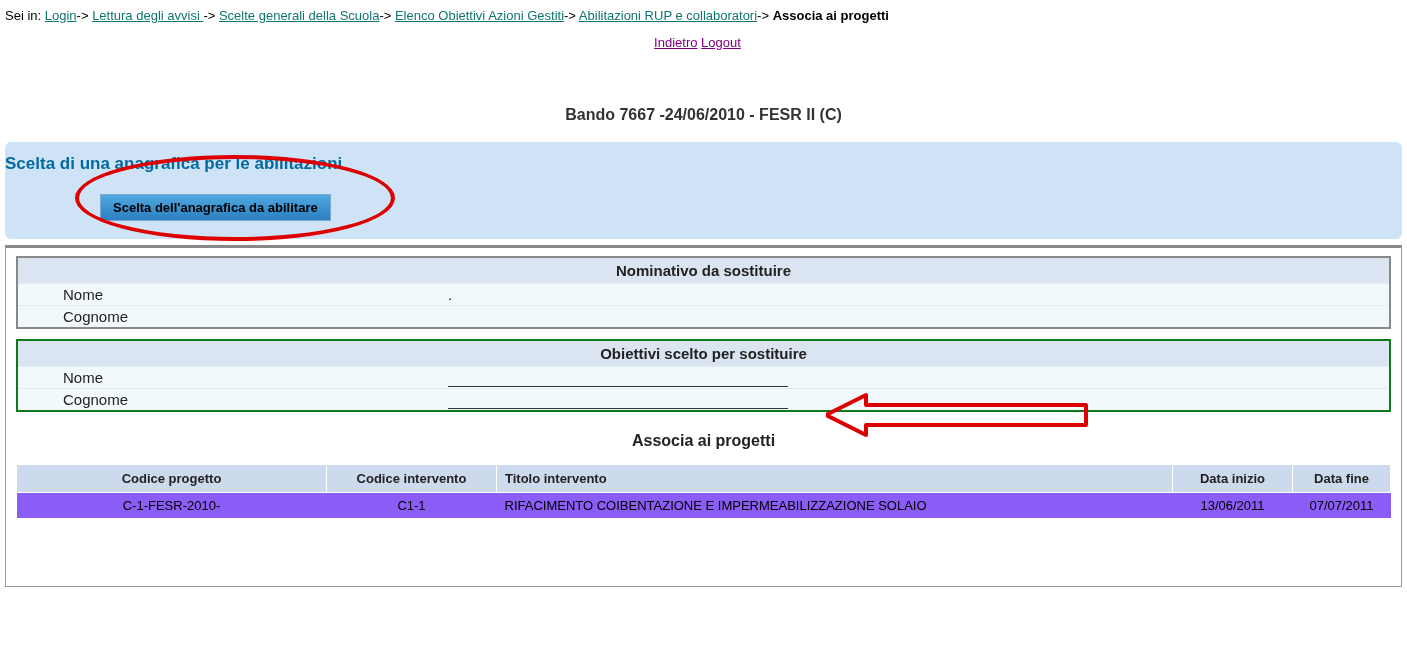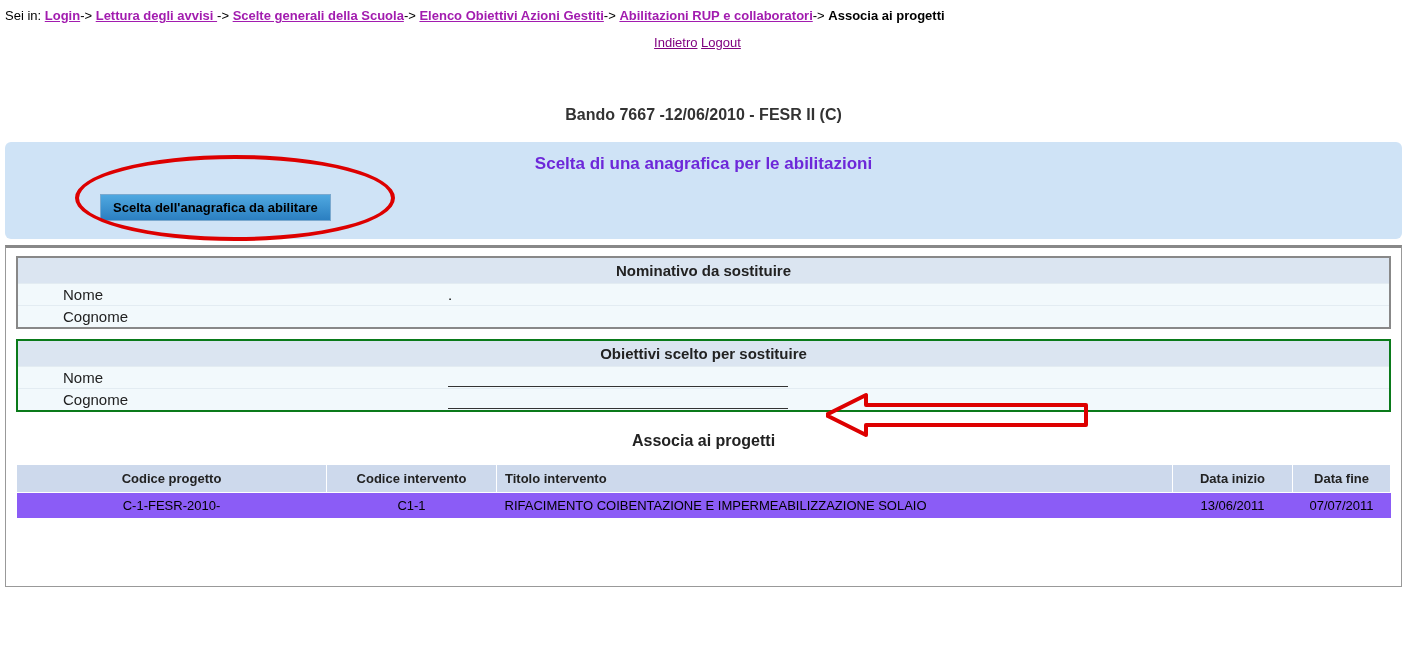--- a/index.html
+++ b/index.html
@@ -8,24 +8,23 @@
       font-size: 13px;
       background: #fff;
       color: #000;
       width: 1407px;
     }
     .breadcrumb {
       padding: 8px 5px;
       font-size: 13px;
     }
     .breadcrumb a {
-      color: #a21caf;
+      color: #0f766e;
       text-decoration: underline;
       cursor: pointer;
-      font-weight: bold;
     }
     .breadcrumb .sep { color: #000; }
     .breadcrumb .current { color: #000; font-weight: bold; }
     .top-links {
       text-align: center;
       padding: 4px 12px 10px 0;
     }
     .top-links a {
       color: #800080;
       text-decoration: underline;
@@ -45,24 +44,23 @@
       color: #333;
       padding: 6px 0 18px 0;
     }
     .section-blue {
       background: #cfe3f6;
       border-radius: 6px;
       padding: 12px 0 14px 0;
       margin-bottom: 6px;
     }
     .section-title {
-      text-align: center;
       font-weight: bold;
       font-size: 17px;
-      color: #6d28d9;
+      color: #0369a1;
       padding-bottom: 16px;
     }
     .btn-row {
       padding: 4px 0 4px 95px;
       position: relative;
     }
     .btn {
       display: inline-block;
       background: linear-gradient(#4fa8e0, #2b7fc1);
       color: #000;
@@ -164,21 +162,21 @@
   <span class="current">Associa ai progetti</span>
 </div>
 
 <div class="top-links">
   <a>Indietro</a>
   <a>Logout</a>
 </div>
 
 <div class="main">
   <div class="spacer-box"></div>
-  <div class="bando-title">Bando 7667 -12/06/2010 - FESR II (C)</div>
+  <div class="bando-title">Bando 7667 -24/06/2010 - FESR II (C)</div>
 
   <div class="section-blue" style="position:relative;">
     <div class="section-title">Scelta di una anagrafica per le abilitazioni</div>
     <div class="btn-row">
       <span class="btn">Scelta dell'anagrafica da abilitare</span>
     </div>
     <div class="annot-wrap">
       <div class="ellipse" style="left:70px; top:-70px; width:320px; height:86px;"></div>
     </div>
   </div>

